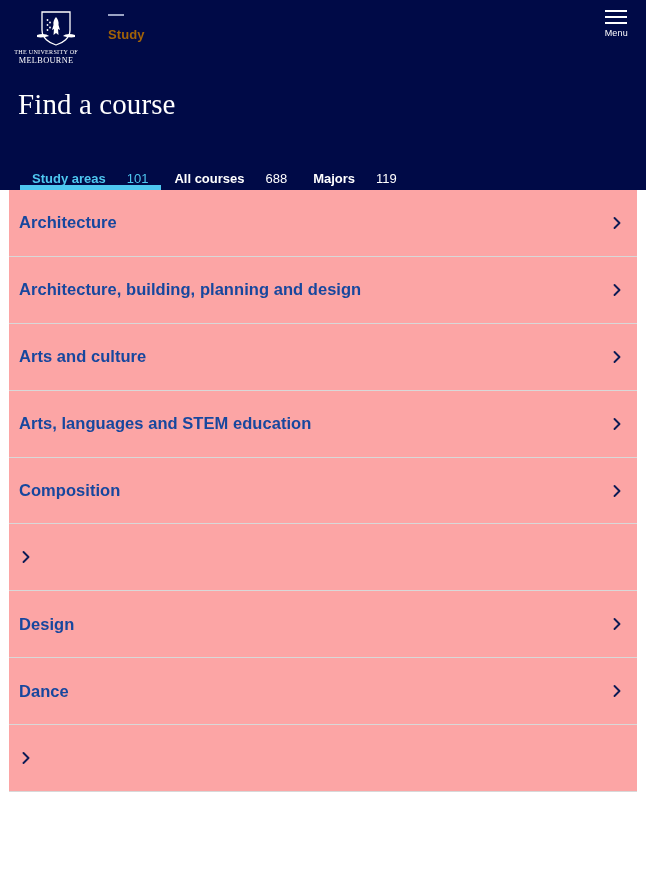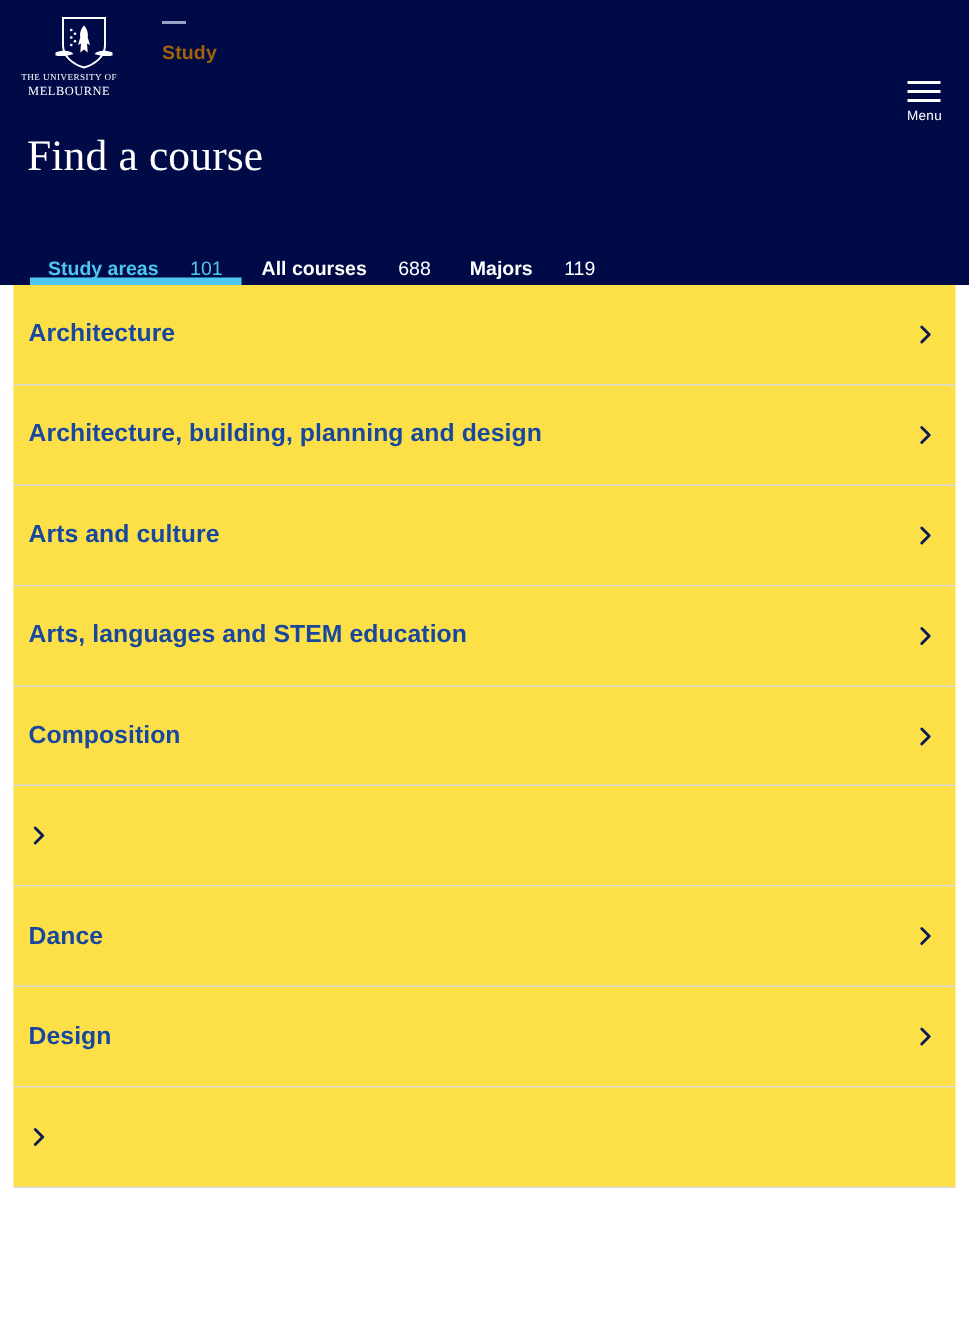--- a/index.html
+++ b/index.html
@@ -92,21 +92,20 @@
   }
 
   .menu-button {
     position: absolute;
     right: 18px;
     top: 10px;
     display: flex;
     flex-direction: column;
     align-items: center;
     cursor: pointer;
-    margin-top: 44px;
   }
   .menu-bars {
     width: 22px;
     display: block;
   }
   .menu-bars span {
     display: block;
     height: 2px;
     background: #ffffff;
     margin-bottom: 4px;
@@ -178,21 +177,21 @@
     padding: 0 9px;
   }
   .list-item {
     display: flex;
     align-items: center;
     justify-content: space-between;
     height: 66.9px;
     padding: 0 13px 0 10px;
     border-bottom: 1px solid #d8d8d8;
     cursor: pointer;
-    background: #fde047;
+    background: #fca5a5;
   }
   .list-item-label {
     color: #17479e;
     font-size: 16.5px;
     font-weight: bold;
     letter-spacing: 0.05px;
   }
   .chevron {
     width: 14px;
     height: 14px;
@@ -299,34 +298,34 @@
         </svg>
     </div>
 
     <div class="list-item">
       <svg class="chevron" viewBox="0 0 14 14">
           <path d="M4.5 2 L9.5 7 L4.5 12" fill="none" stroke="#0d1b55" stroke-width="1.9" stroke-linecap="round" stroke-linejoin="round"></path>
         </svg>
     </div>
 
     <div class="list-item">
+      <span class="list-item-label">Design</span>
+      <svg class="chevron" viewBox="0 0 14 14">
+          <path d="M4.5 2 L9.5 7 L4.5 12" fill="none" stroke="#0d1b55" stroke-width="1.9" stroke-linecap="round" stroke-linejoin="round"></path>
+        </svg>
+    </div>
+
+    <div class="list-item">
       <span class="list-item-label">Dance</span>
       <svg class="chevron" viewBox="0 0 14 14">
           <path d="M4.5 2 L9.5 7 L4.5 12" fill="none" stroke="#0d1b55" stroke-width="1.9" stroke-linecap="round" stroke-linejoin="round"></path>
         </svg>
     </div>
 
     <div class="list-item">
-      <span class="list-item-label">Design</span>
-      <svg class="chevron" viewBox="0 0 14 14">
-          <path d="M4.5 2 L9.5 7 L4.5 12" fill="none" stroke="#0d1b55" stroke-width="1.9" stroke-linecap="round" stroke-linejoin="round"></path>
-        </svg>
-    </div>
-
-    <div class="list-item">
       <svg class="chevron" viewBox="0 0 14 14">
           <path d="M4.5 2 L9.5 7 L4.5 12" fill="none" stroke="#0d1b55" stroke-width="1.9" stroke-linecap="round" stroke-linejoin="round"></path>
         </svg>
     </div>
 
   </main>
 
 </div>
 
 </body></html>

